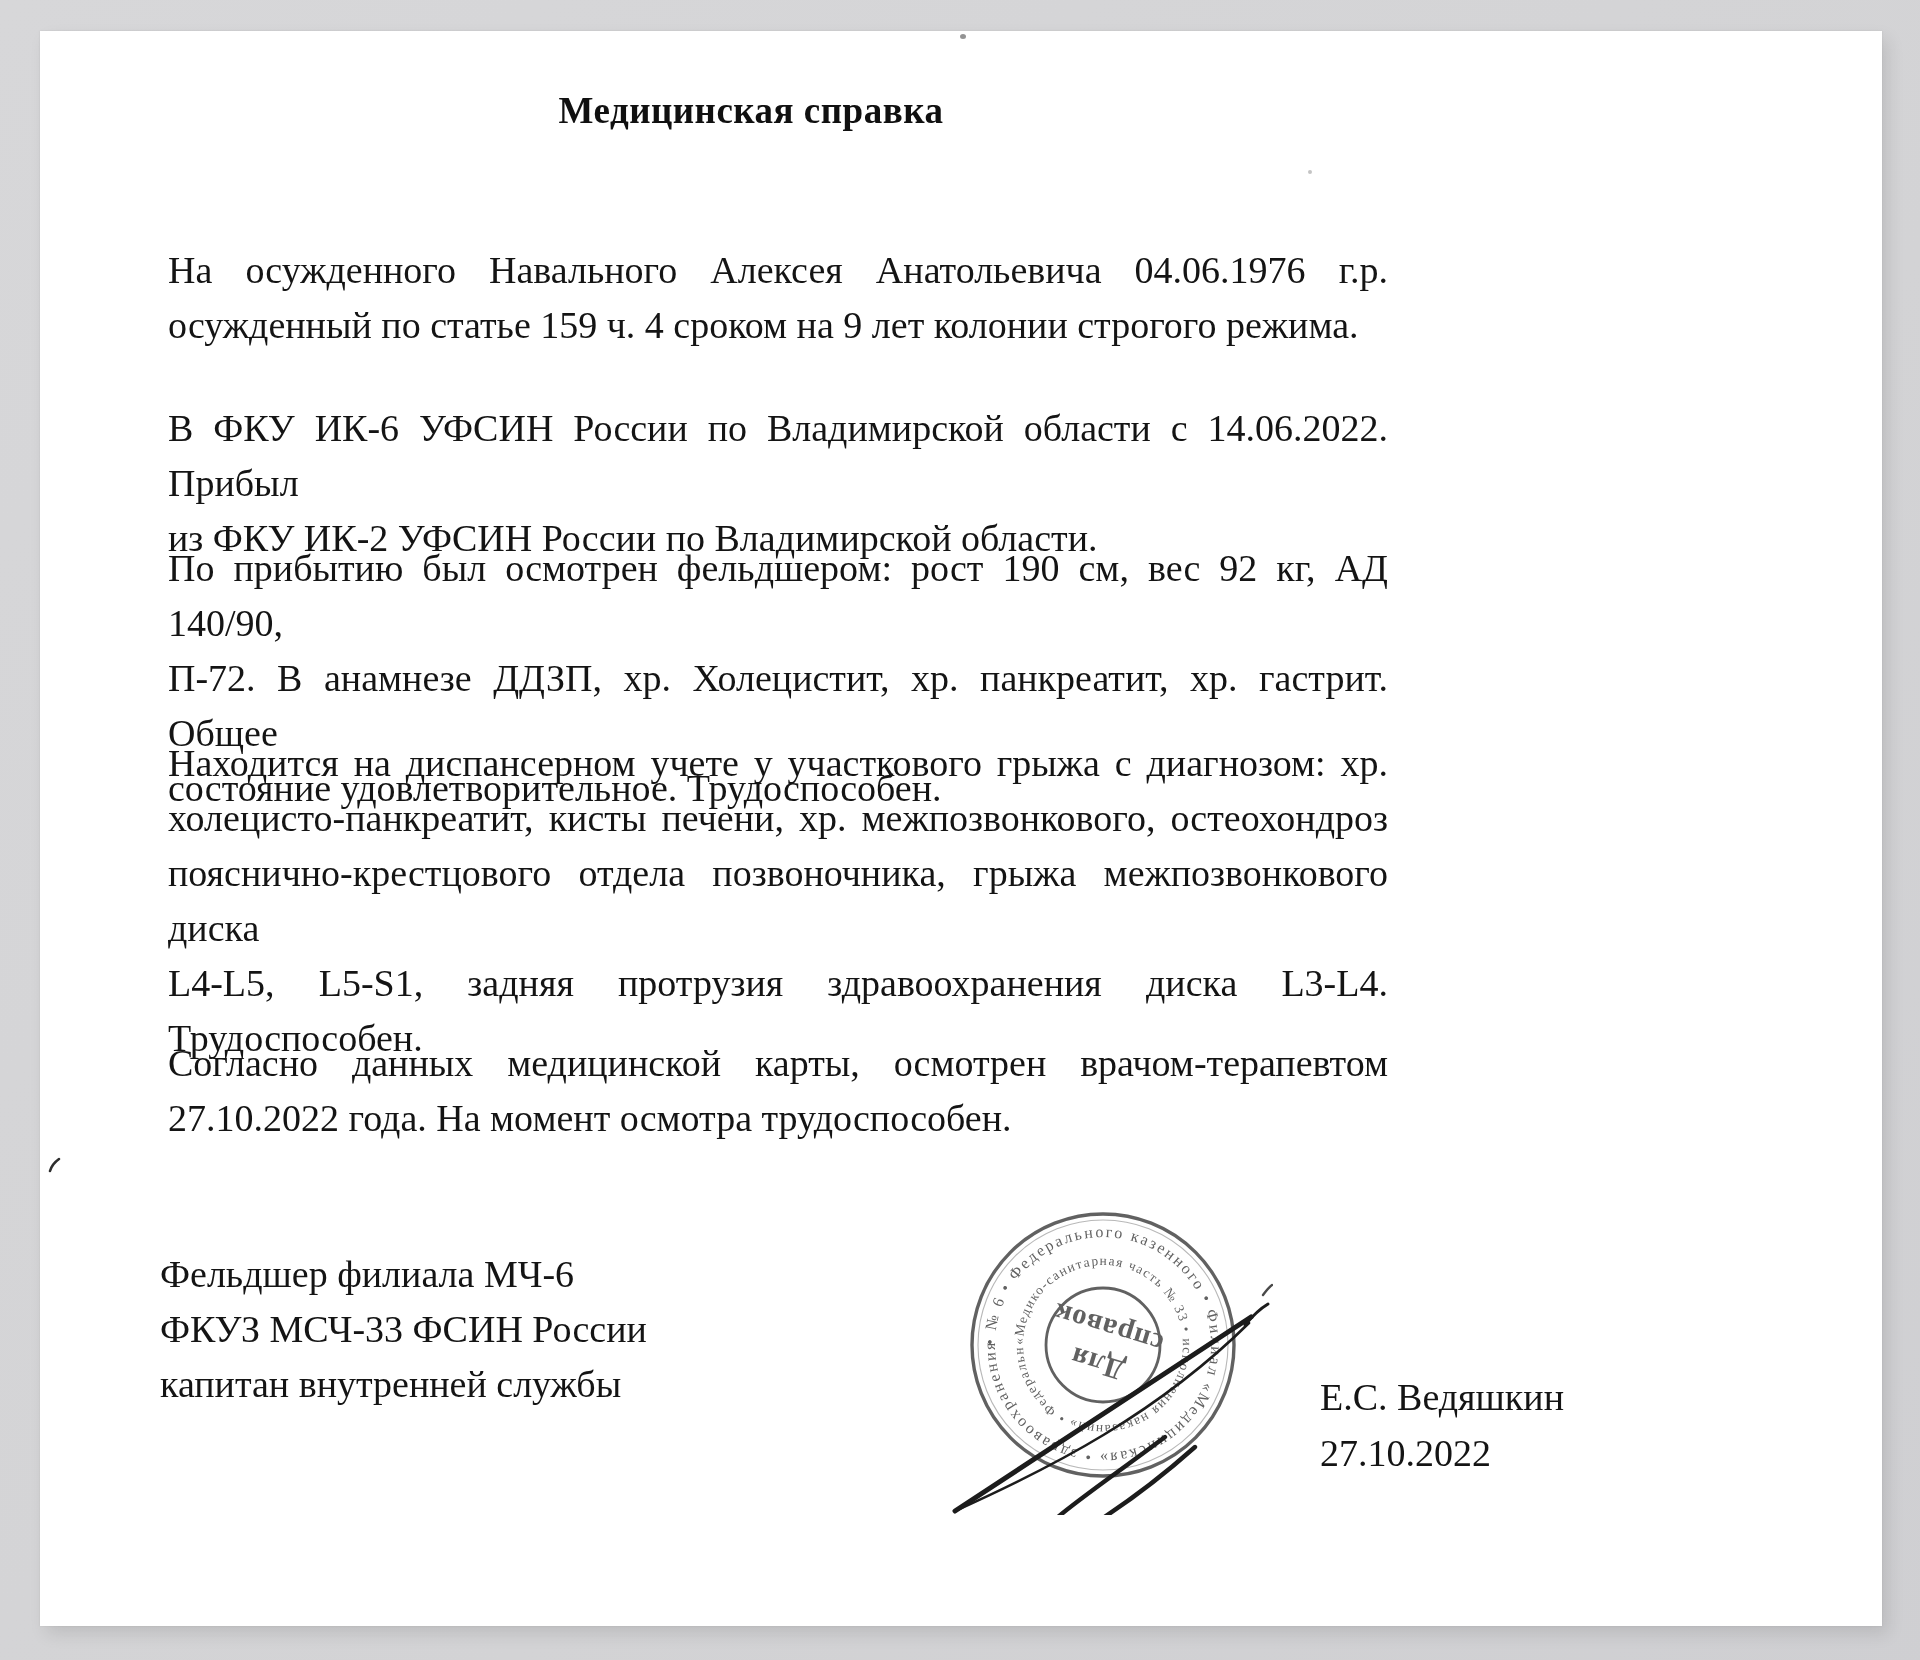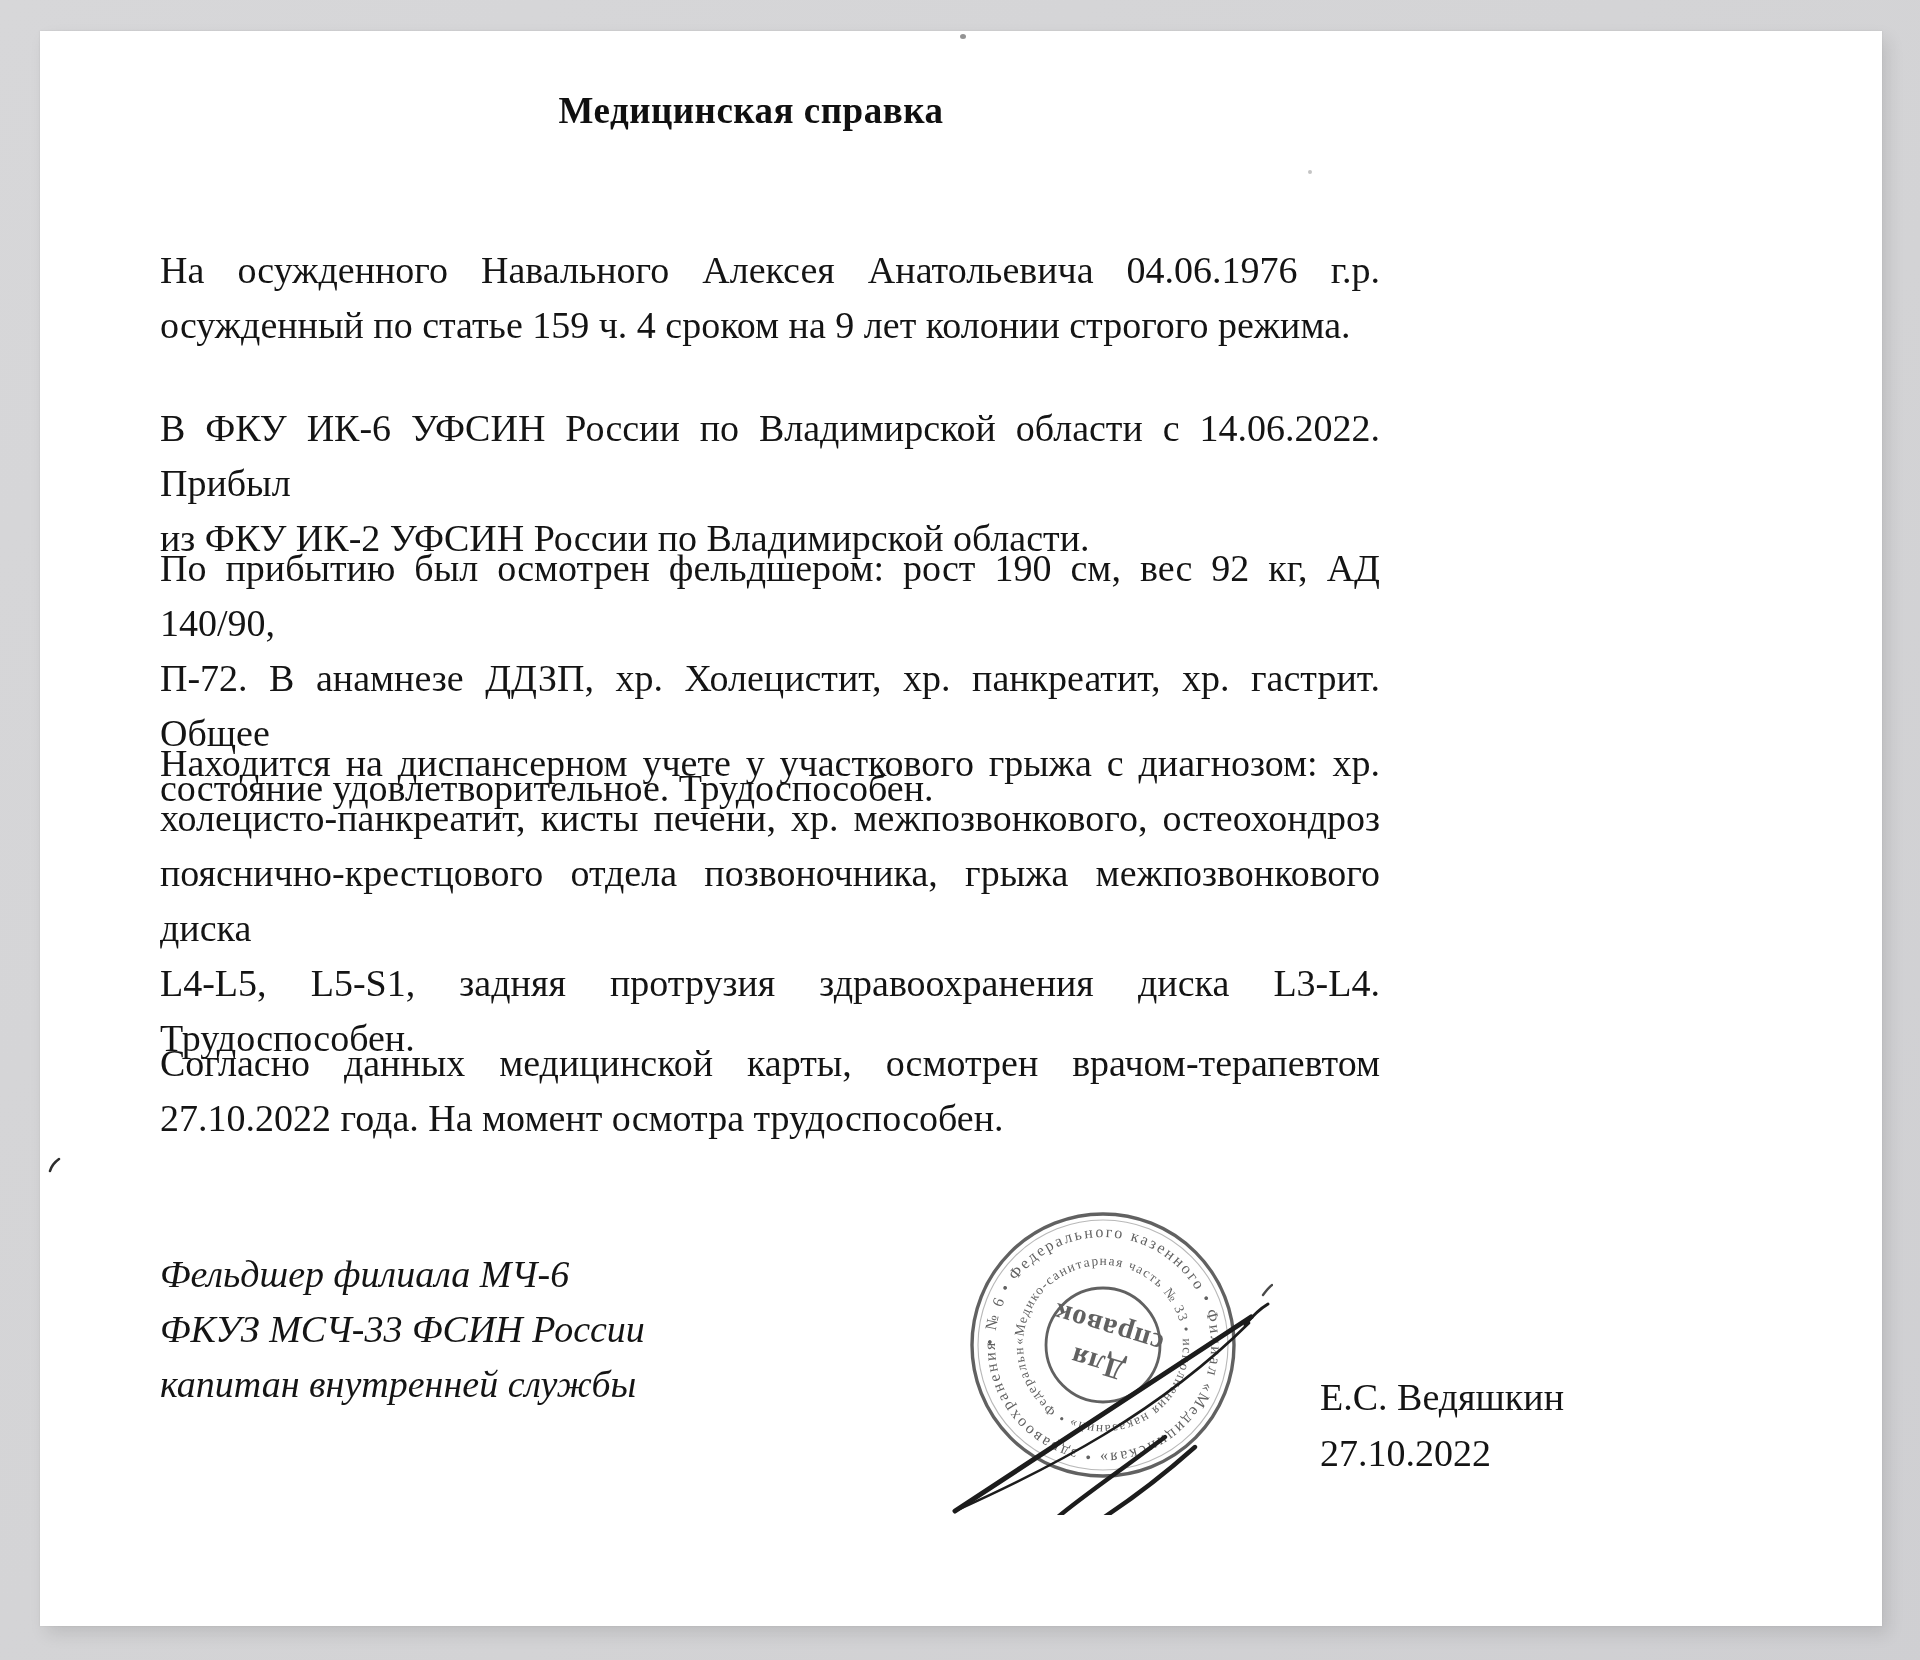--- a/index.html
+++ b/index.html
@@ -36,34 +36,33 @@
     color: #101010;
   }
   .body-col {
     position: absolute;
     left: 120px;
     width: 1220px;
     font-size: 38px;
     line-height: 55px;
     color: #141414;
   }
-  .para { position: absolute; left: 0; width: 1220px; }     
+  .para { position: absolute; left: 8px; width: 1220px; }     
   .line { text-align: left; white-space: nowrap; }
   .line.j {
     text-align: justify;
     text-align-last: justify;
     white-space: normal;
   }
   .sig-left {
     position: absolute;
     left: 120px; top: 1216px;
     font-size: 38px;
     line-height: 55px;
     color: #141414;
-    font-style: italic;
   }
   .sig-right {
     position: absolute;
     left: 1255px; top: 1338px;
     width: 380px;
     text-align: center;
     font-size: 38px;
     line-height: 56px;
     color: #141414;
     margin-left: 25px;

